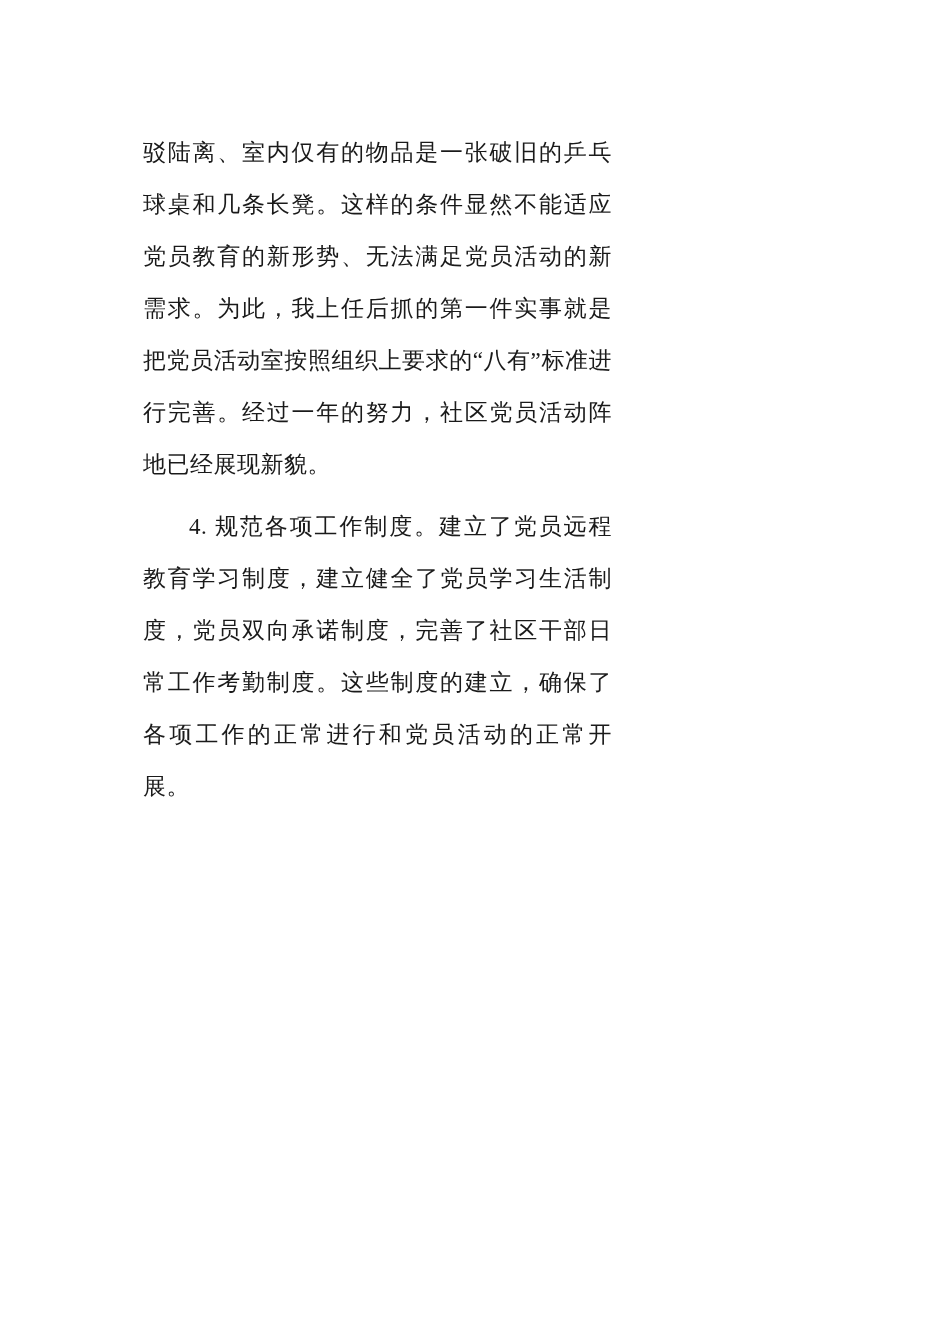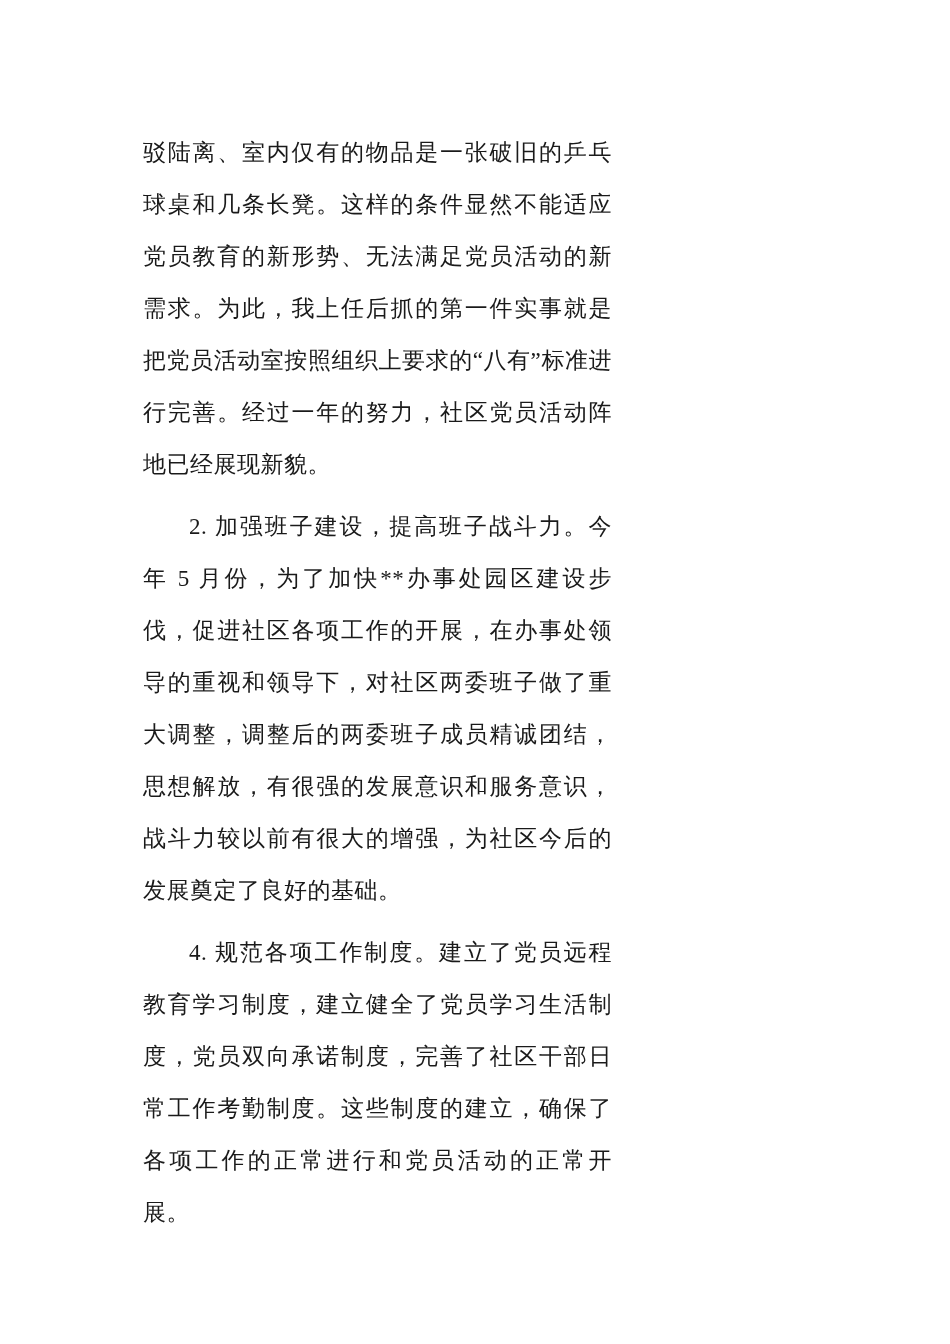--- a/index.html
+++ b/index.html
@@ -29,17 +29,16 @@
   .doc-paragraph.indent-2em {
     text-indent: 2em;
   }
 </style>
 </head>
 <body>
 
 <div class="page">
   <p class="doc-paragraph">驳陆离、室内仅有的物品是一张破旧的乒乓球桌和几条长凳。这样的条件显然不能适应党员教育的新形势、无法满足党员活动的新需求。为此，我上任后抓的第一件实事就是把党员活动室按照组织上要求的“八有”标准进行完善。经过一年的努力，社区党员活动阵地已经展现新貌。</p>
 
-  <p class="doc-paragraph indent-2em">2. 加强班子建设，提高班子战斗力。今年 5 月份，为了加快**办事处园区建设步伐，促进社区各项工作的开展，在办事处领导的重视和领导下，对社区两委班子做了重大调整，调整后的两委班子成员精诚团结，思想解放，有很强的发展意识和服务意识，战斗力较以前有很大的增强，为社区今后的发展奠定了良好的基础。</p>
 
 
   <p class="doc-paragraph indent-2em">4. 规范各项工作制度。建立了党员远程教育学习制度，建立健全了党员学习生活制度，党员双向承诺制度，完善了社区干部日常工作考勤制度。这些制度的建立，确保了各项工作的正常进行和党员活动的正常开展。</p>
 </div>
 
 </body></html>

